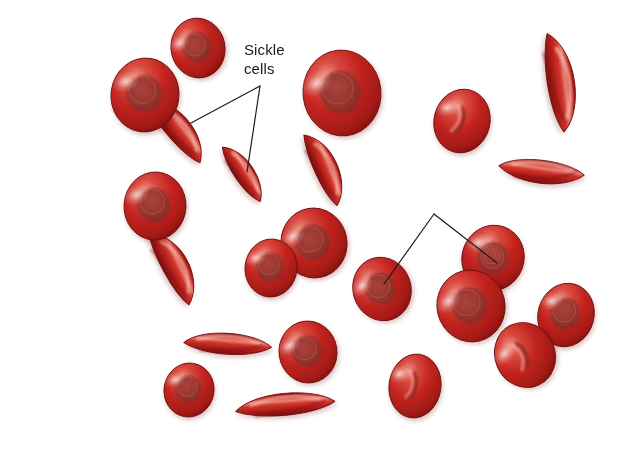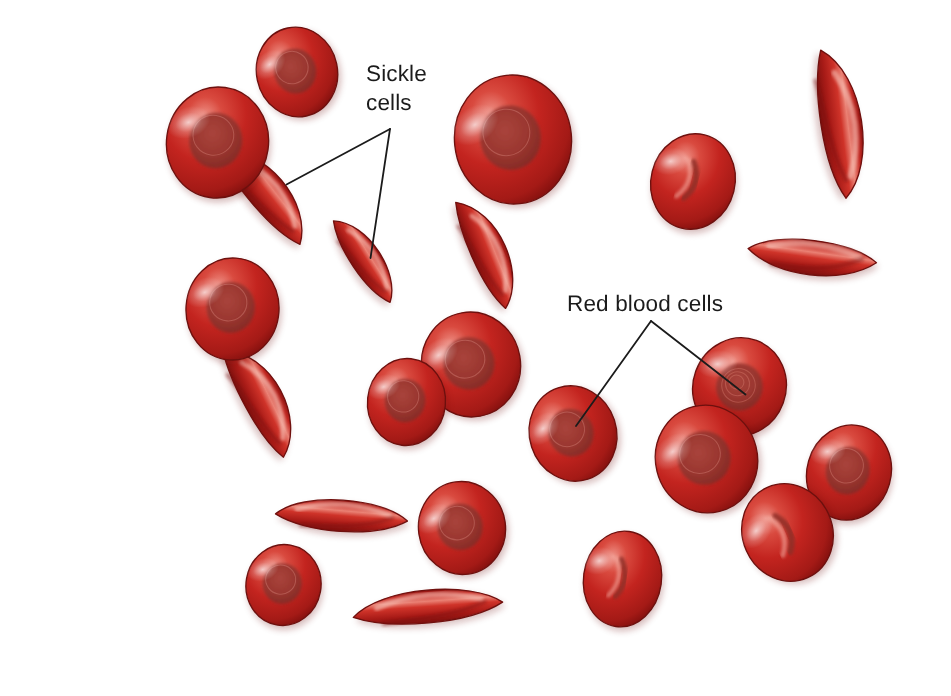--- a/index.html
+++ b/index.html
@@ -270,14 +270,13 @@
         <line x1="222" y1="86" x2="153" y2="123" stroke="#1b1b1b" stroke-width="1.2" stroke-linecap="round"></line>
         <line x1="222" y1="86" x2="209" y2="172" stroke="#1b1b1b" stroke-width="1.2" stroke-linecap="round"></line>
         <line x1="396" y1="214" x2="346" y2="284" stroke="#1b1b1b" stroke-width="1.2" stroke-linecap="round"></line>
         <line x1="396" y1="214" x2="459" y2="263" stroke="#1b1b1b" stroke-width="1.2" stroke-linecap="round"></line>
       </g>
   </svg>
 
   <div class="label" id="label-sickle">Sickle
 cells</div>
 
-  <div class="label" id="label-rbc">Red blood cells</div>
 </div>
 
 </body></html>

